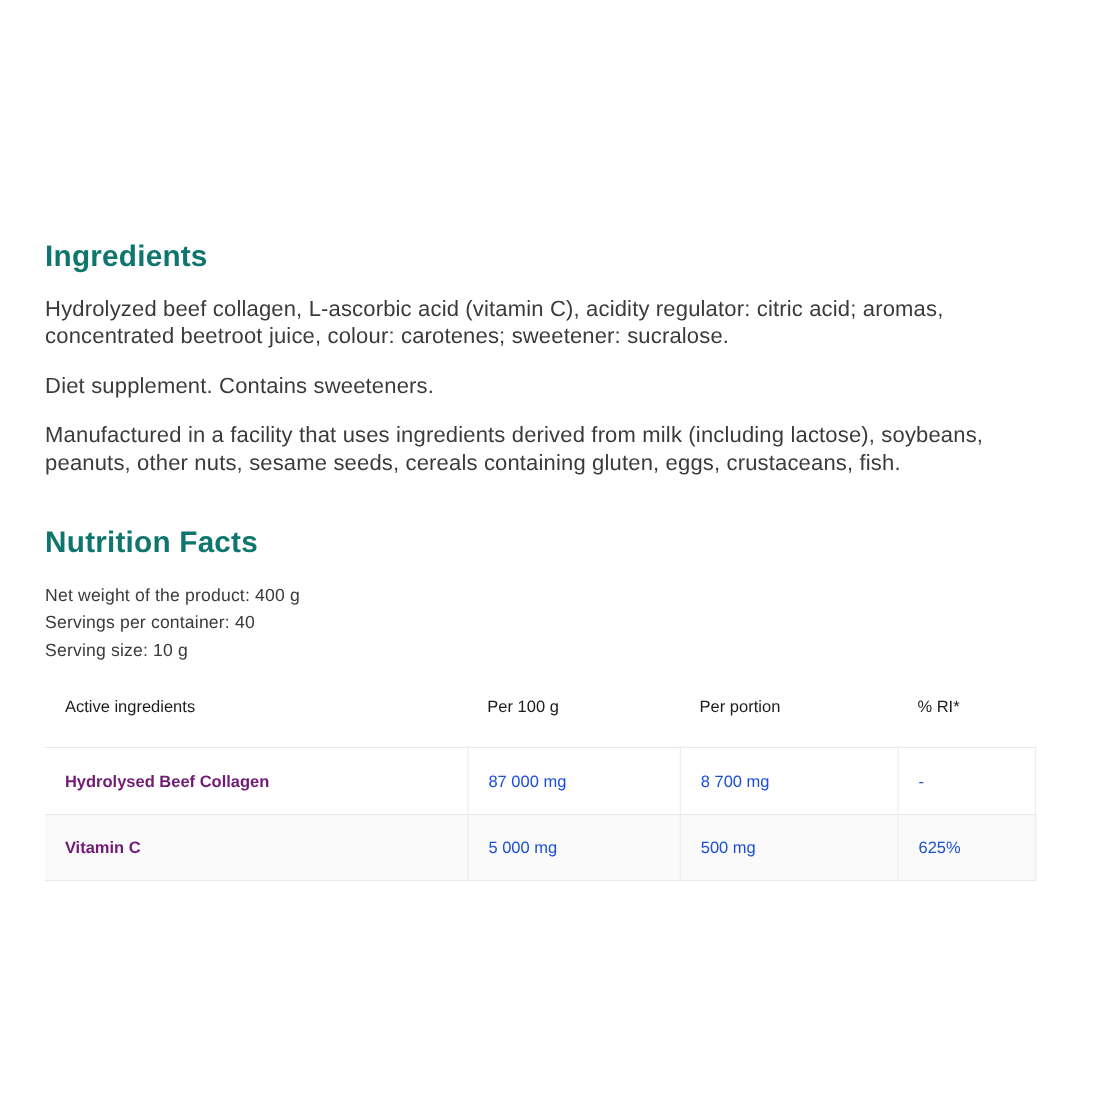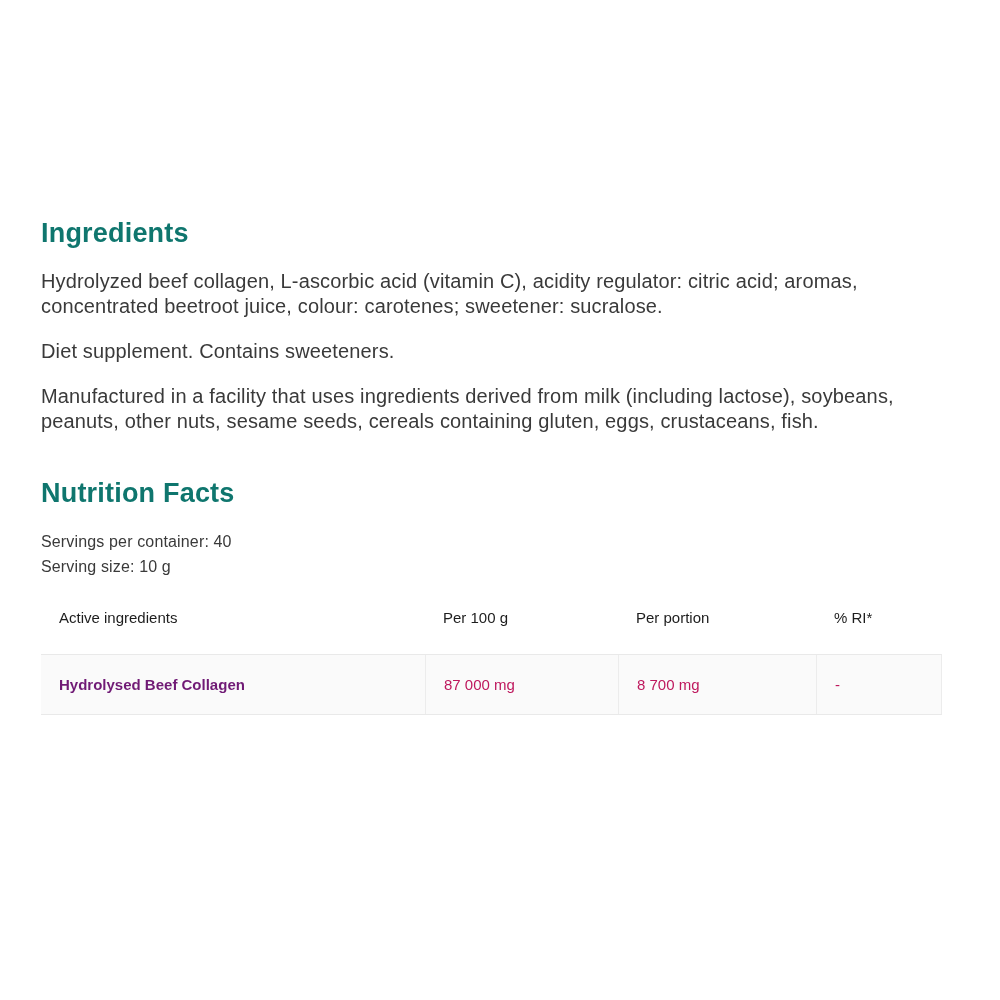--- a/index.html
+++ b/index.html
@@ -66,21 +66,21 @@
     border-right: 1px solid #ececec;
   }
   .nut-row.body:last-child {
     border-bottom: 1px solid #e9e9e9;
     background: #fafafa;
   }
   .nut-row.body .nut-cell {
     height: 100%;
     display: flex;
     align-items: center;
-    color: #be185d;
+    color: #1d4ed8;
   }
   .nut-row.body .nut-cell + .nut-cell {
     border-left: 1px solid #ececec;
   }
   .nut-row.body .nut-cell.name {
     font-weight: 700;
     color: #701a75;
   }
 </style>
 </head>
@@ -92,36 +92,43 @@
 
   <p class="para">Hydrolyzed beef collagen, L-ascorbic acid (vitamin C), acidity regulator: citric acid; aromas, concentrated beetroot juice, colour: carotenes; sweetener: sucralose.</p>
 
   <p class="para">Diet supplement. Contains sweeteners.</p>
 
   <p class="para">Manufactured in a facility that uses ingredients derived from milk (including lactose), soybeans, peanuts, other nuts, sesame seeds, cereals containing gluten, eggs, crustaceans, fish.</p>
 
   <h2 class="section-title" id="nutrition-title">Nutrition Facts</h2>
 
   <div class="meta-block">
+    <div>Net weight of the product: 400 g</div>
     <div>Servings per container: 40</div>
     <div>Serving size: 10 g</div>
   </div>
 
   <div class="nut-table">
 
     <div class="nut-row header">
       <div class="nut-cell">Active ingredients</div>
       <div class="nut-cell">Per 100 g</div>
       <div class="nut-cell">Per portion</div>
       <div class="nut-cell">% RI*</div>
     </div>
 
     <div class="nut-row body">
       <div class="nut-cell name">Hydrolysed Beef Collagen</div>
       <div class="nut-cell">87 000 mg</div>
       <div class="nut-cell">8 700 mg</div>
       <div class="nut-cell">-</div>
     </div>
 
+    <div class="nut-row body">
+      <div class="nut-cell name">Vitamin C</div>
+      <div class="nut-cell">5 000 mg</div>
+      <div class="nut-cell">500 mg</div>
+      <div class="nut-cell">625%</div>
+    </div>
 
   </div>
 
 </div>
 
 </body></html>

